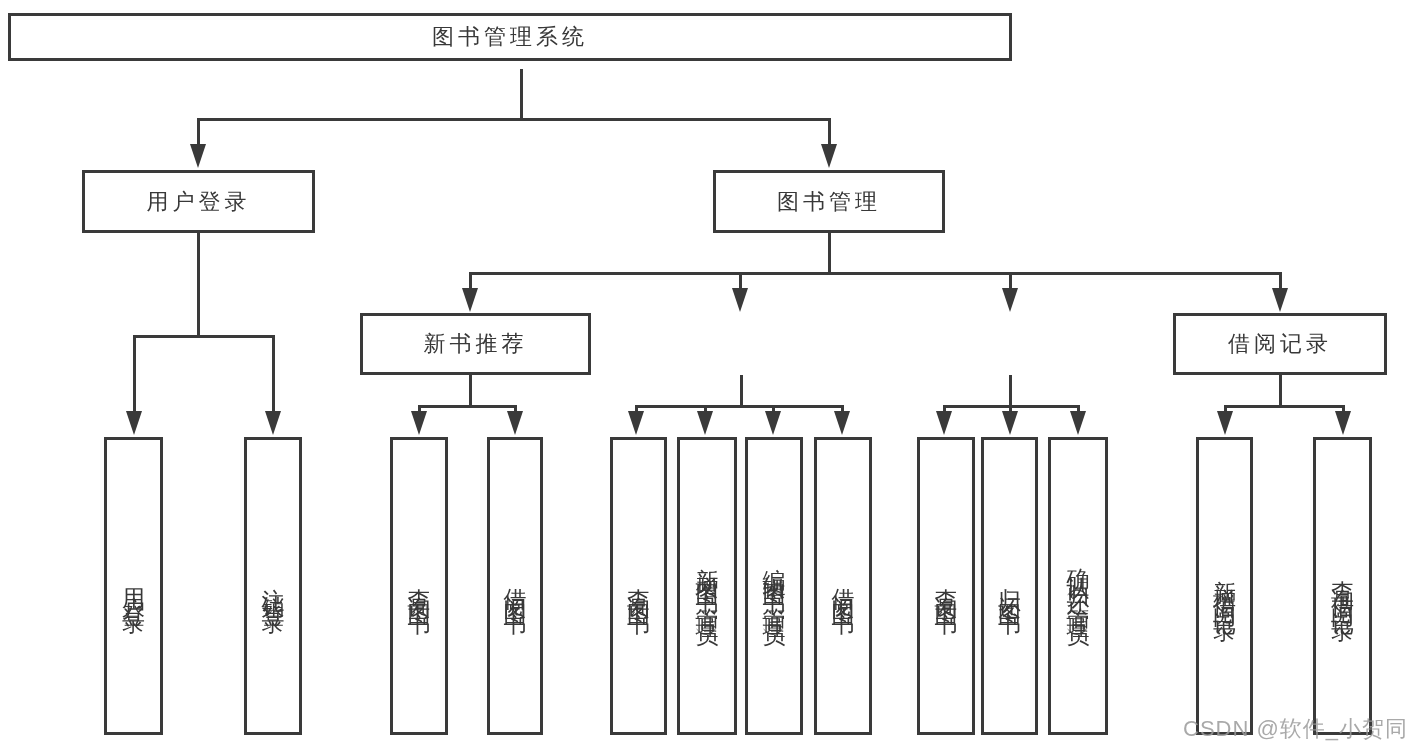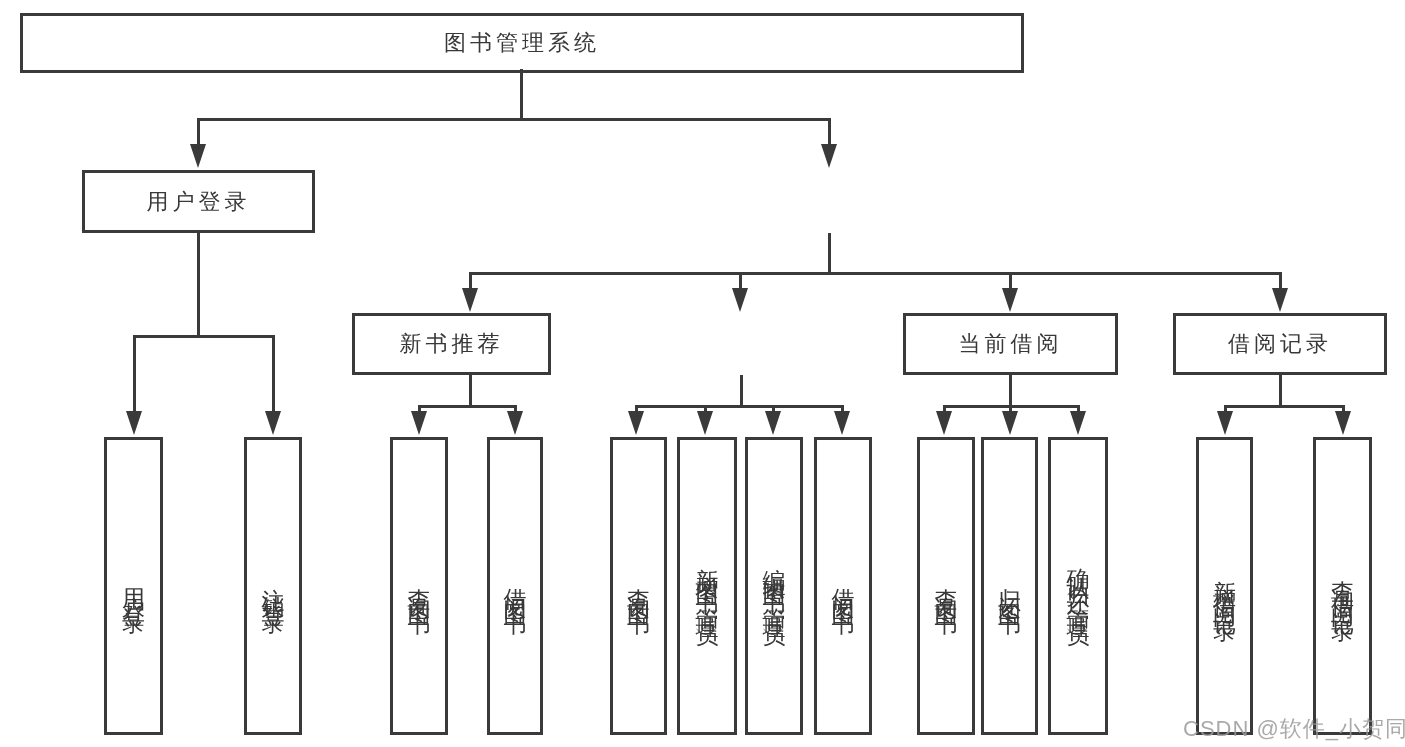--- a/index.html
+++ b/index.html
@@ -22,58 +22,58 @@
       border-right:8px solid transparent;border-top:24px solid #3a3a3a;}
 
   .watermark{position:absolute;left:1183px;top:714px;font-size:22px;color:#9b9b9b;
              opacity:.85;letter-spacing:1px;white-space:nowrap;z-index:5;}
 </style>
 </head>
 <body>
 
 <div class="canvas">
 
-  <div class="box" style="left:20px;top:13px;width:1004px;height:60px">
+  <div class="box" style="left:8px;top:13px;width:1004px;height:48px">
     <span class="hlabel">图书管理系统</span>
   </div>
 
   <div class="vl" style="left:520px;top:69px;height:49px"></div>
   <div class="hl" style="left:197px;top:118px;width:634px"></div>
   <div class="vl" style="left:197px;top:118px;height:28px"></div>
   <div class="ar" style="left:190px;top:144px"></div>
   <div class="vl" style="left:828px;top:118px;height:28px"></div>
   <div class="ar" style="left:821px;top:144px"></div>
 
   <div class="box" style="left:82px;top:170px;width:233px;height:63px">
     <span class="hlabel">用户登录</span>
+  </div>
+  <div class="box" style="left:713px;top:170px;width:232px;height:63px">
+    <span class="hlabel">图书管理</span>
   </div>
 
   <div class="vl" style="left:197px;top:233px;height:102px"></div>
   <div class="hl" style="left:133px;top:335px;width:141px"></div>
   <div class="vl" style="left:133px;top:335px;height:78px"></div>
   <div class="ar" style="left:126px;top:411px"></div>
   <div class="vl" style="left:272px;top:335px;height:78px"></div>
   <div class="ar" style="left:265px;top:411px"></div>
 
   <div class="vl" style="left:828px;top:233px;height:39px"></div>
   <div class="hl" style="left:469px;top:272px;width:813px"></div>
   <div class="vl" style="left:469px;top:272px;height:18px"></div>
   <div class="ar" style="left:462px;top:288px"></div>
   <div class="vl" style="left:739px;top:272px;height:18px"></div>
   <div class="ar" style="left:732px;top:288px"></div>
   <div class="vl" style="left:1009px;top:272px;height:18px"></div>
   <div class="ar" style="left:1002px;top:288px"></div>
   <div class="vl" style="left:1279px;top:272px;height:18px"></div>
   <div class="ar" style="left:1272px;top:288px"></div>
 
-  <div class="box" style="left:352px;top:313px;width:199px;height:62px">
+  <div class="box" style="left:360px;top:313px;width:231px;height:62px">
     <span class="hlabel">新书推荐</span>
-  </div>
-  <div class="box" style="left:903px;top:313px;width:215px;height:62px">
-    <span class="hlabel">当前借阅</span>
   </div>
   <div class="box" style="left:1173px;top:313px;width:214px;height:62px">
     <span class="hlabel">借阅记录</span>
   </div>
 
   <div class="vl" style="left:469px;top:375px;height:30px"></div>
   <div class="hl" style="left:418px;top:405px;width:99px"></div>
   <div class="vl" style="left:418px;top:405px;height:8px"></div>
   <div class="ar" style="left:411px;top:411px"></div>
   <div class="vl" style="left:514px;top:405px;height:8px"></div>

